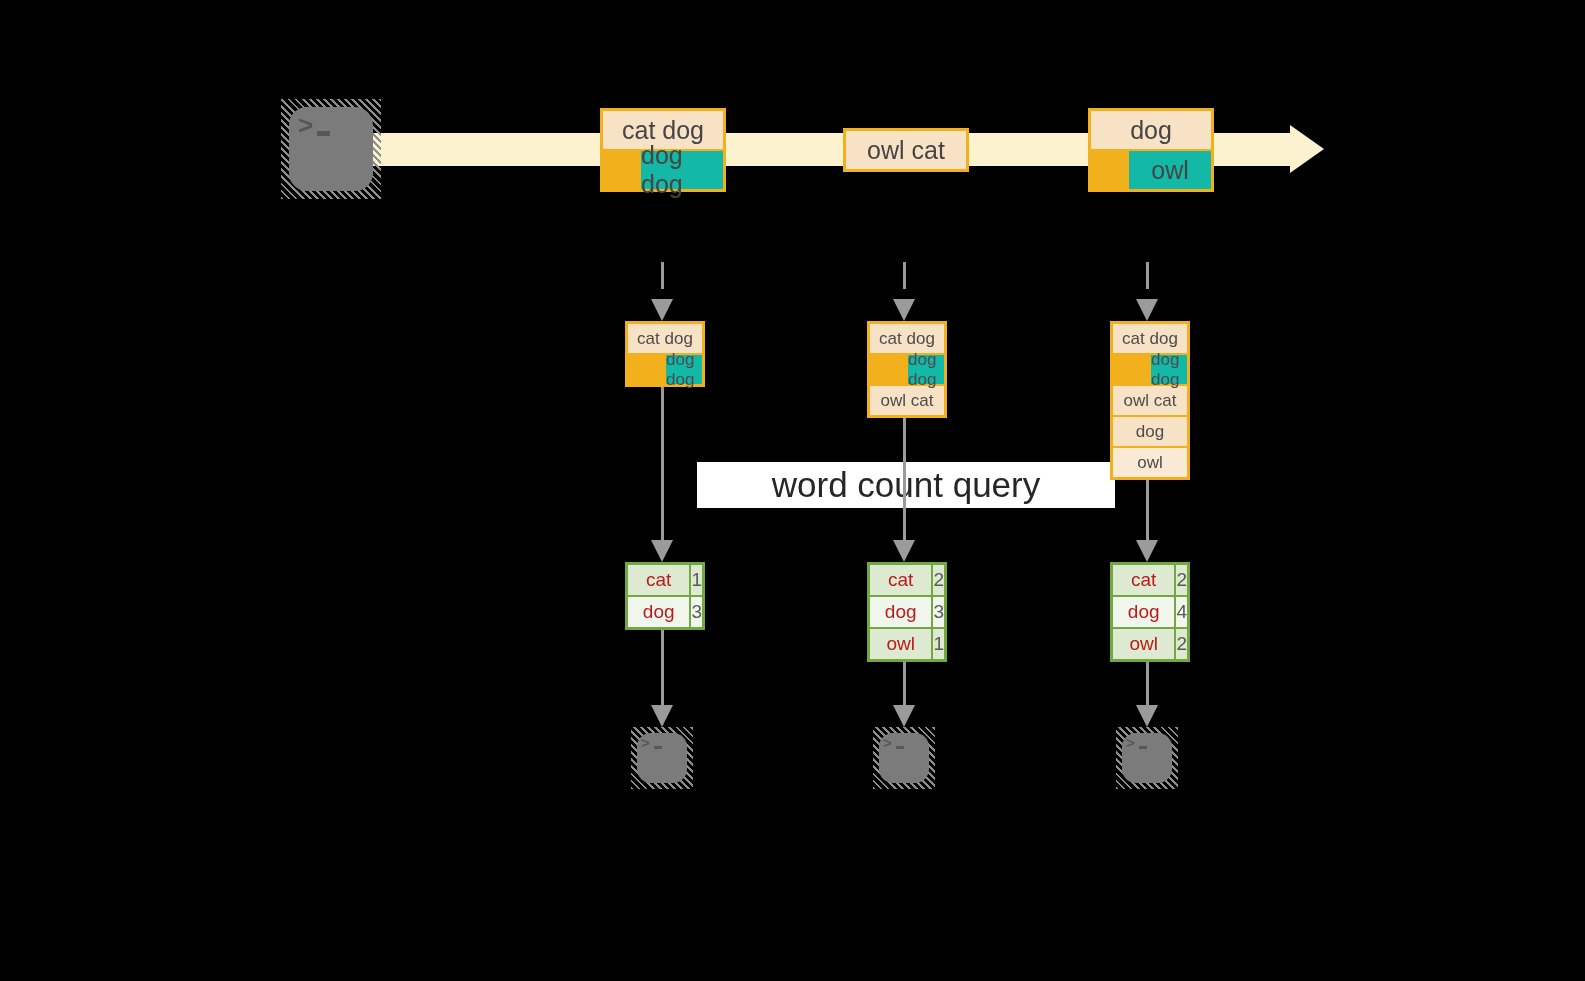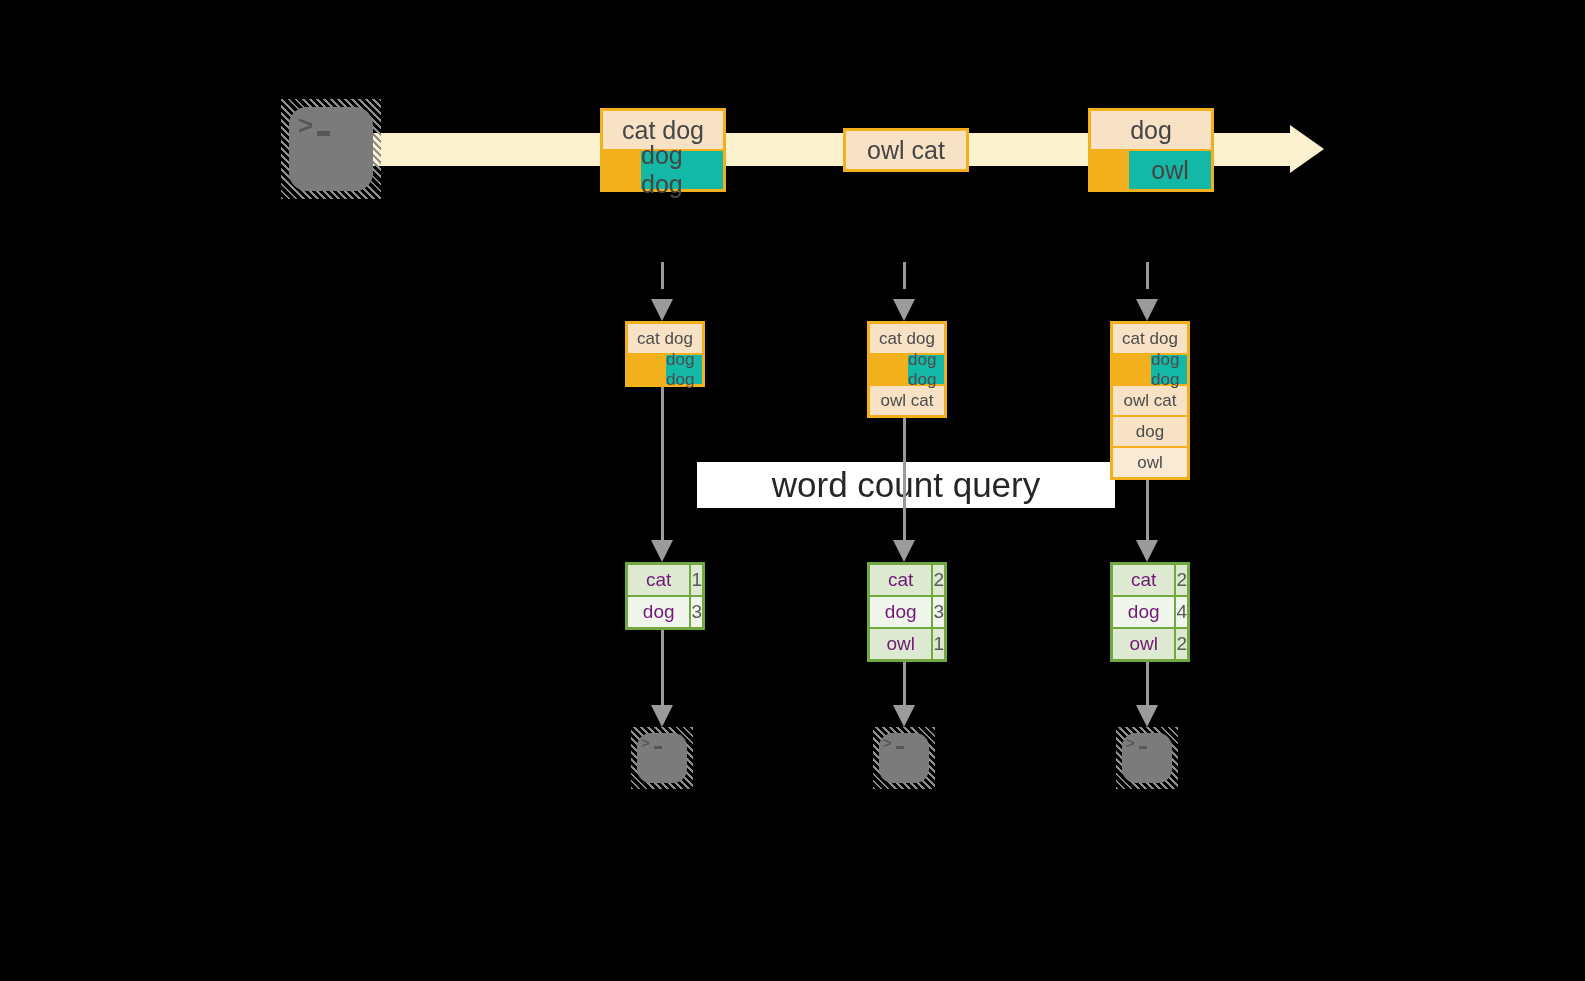--- a/index.html
+++ b/index.html
@@ -36,21 +36,21 @@
     font-size:17px;color:#4c4c4c;}
   .stack .cell + .cell{margin-top:2px;}
   .peach{background:#f8e2c6;}
   .cream{background:#14b8a6;margin-left:38px;}
   .peach2{background:#f9e9d5;}
   
   .gtable{position:absolute;width:74px;border:3px solid #71a83f;background:#71a83f;z-index:4;
     display:flex;flex-direction:column;gap:2px;}
   .gtable .row{display:flex;gap:2px;height:30px;}
   .gtable .word{width:63px;display:flex;align-items:center;justify-content:center;
-    font-size:19px;color:#701a75;}
+    font-size:19px;color:#b91c1c;}
   .gtable .num{flex:1;display:flex;align-items:center;justify-content:center;
     font-size:19px;color:#5a5a5a;}
   .g1{background:#dde9d0;}
   .g2{background:#f1f6ec;}
   
   .vline{position:absolute;width:3px;background:#9b9b9b;z-index:5;}
   .vhead{position:absolute;width:0;height:0;z-index:5;
     border-left:11px solid transparent;border-right:11px solid transparent;border-top:22px solid #9b9b9b;}
   
   .banner{position:absolute;left:697px;top:462px;width:418px;height:46px;background:#ffffff;z-index:2;

